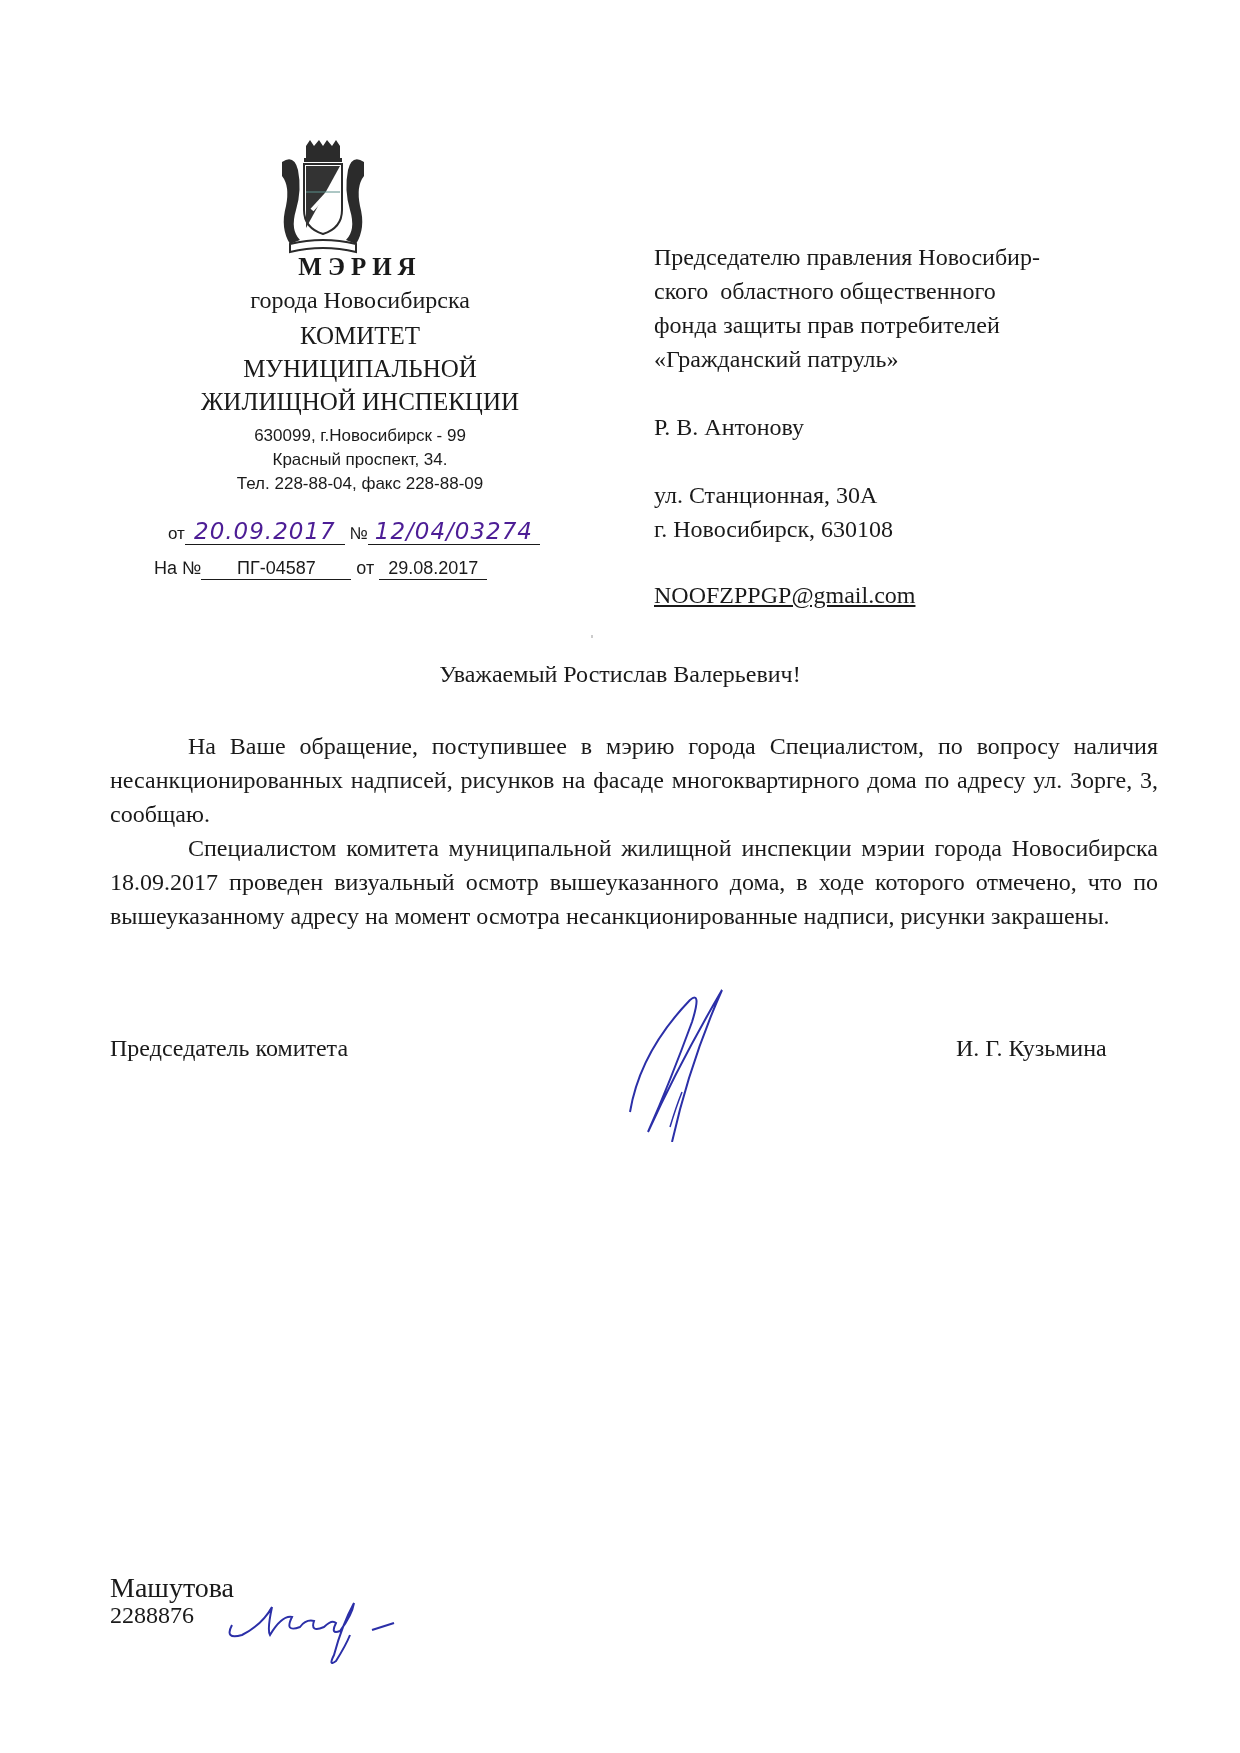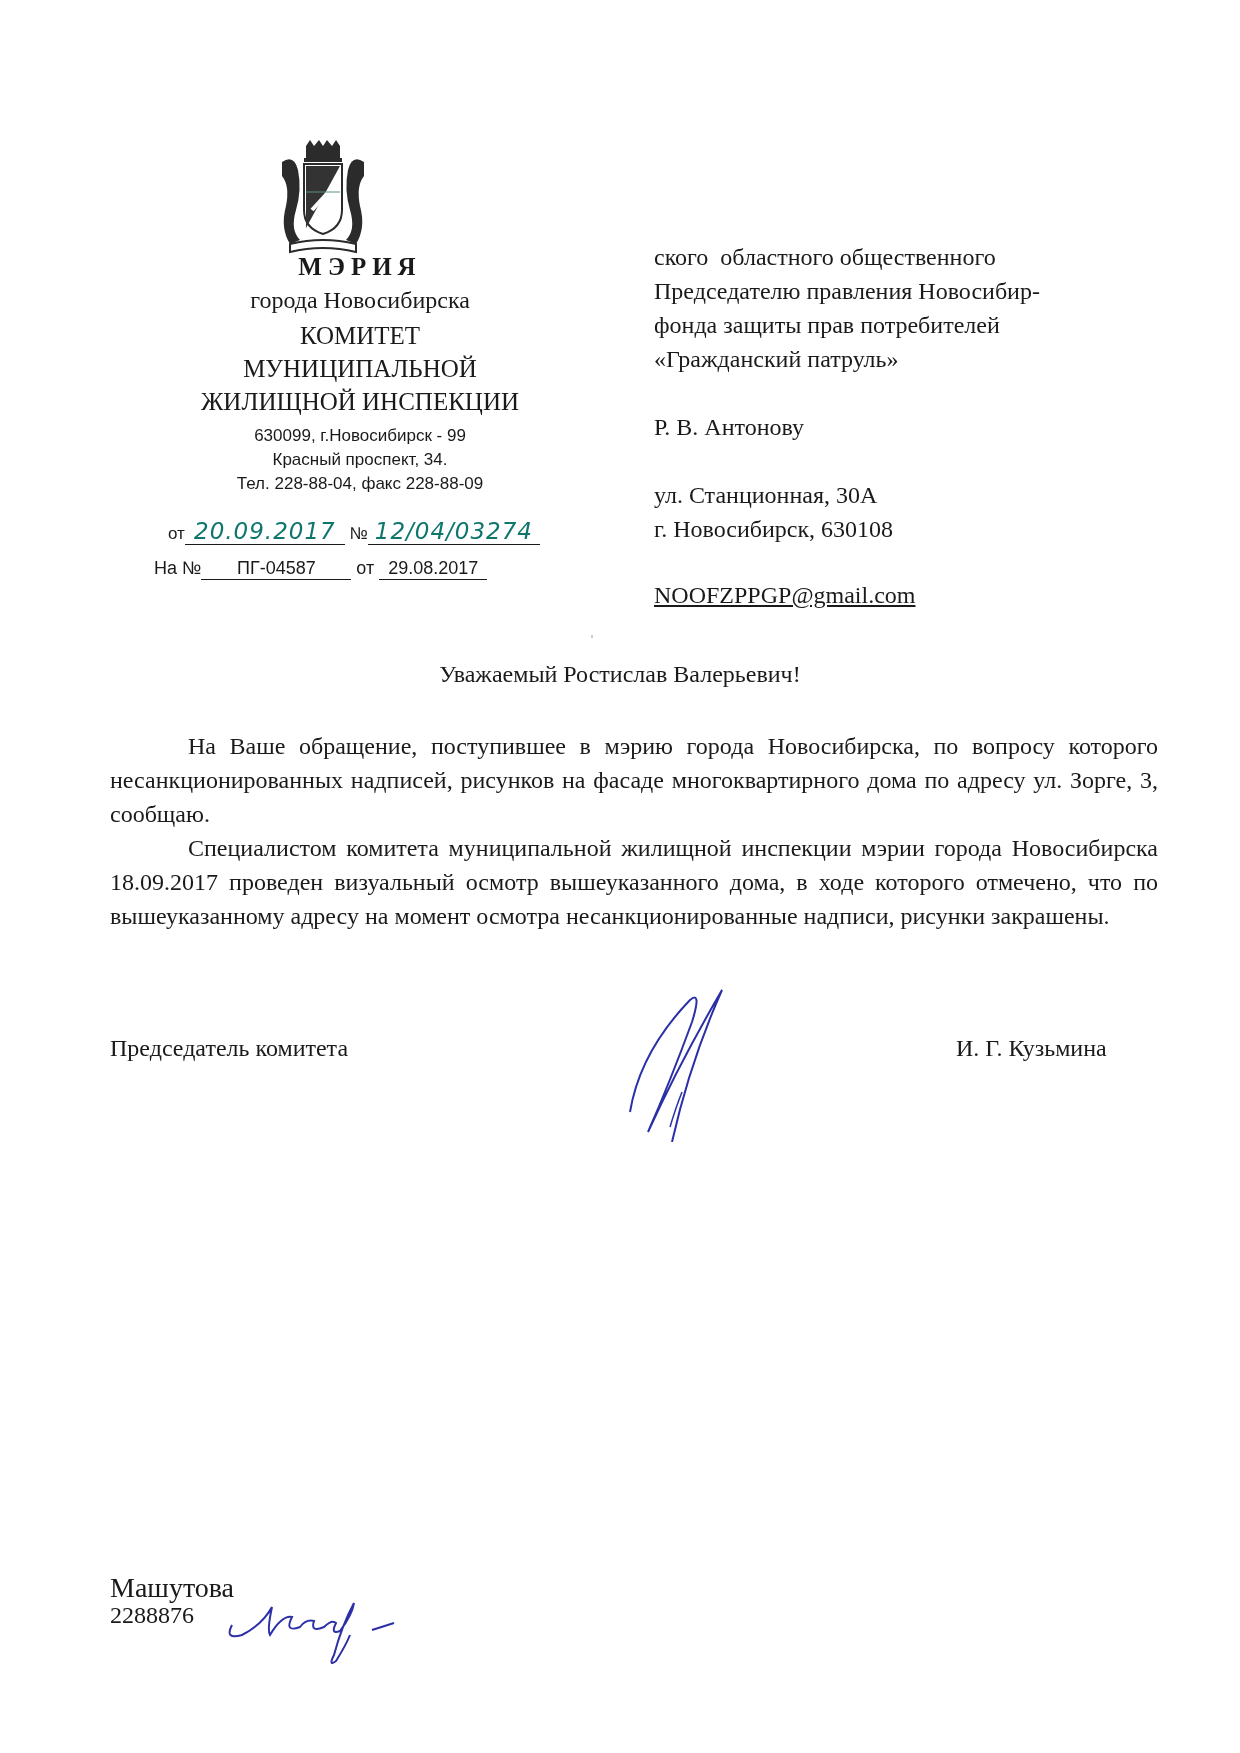--- a/index.html
+++ b/index.html
@@ -17,21 +17,21 @@
   #committee { top: 319px; }
   #municipal { top: 352px; }
   #inspection { top: 385px; }
   .hdr-small { font-size: 17px; line-height: 24px; }
   #addr1 { top: 424px; }
   #addr2 { top: 448px; }
   #addr3 { top: 472px; }
 
   
   #reg-row { left: 168px; top: 518px; font-size: 17px; white-space: nowrap; }
-  .hand { font-family: "DejaVu Sans", sans-serif; font-style: italic; color: #0f766e; font-size: 23px; letter-spacing: 1px; }
+  .hand { font-family: "DejaVu Sans", sans-serif; font-style: italic; color: #4c1d95; font-size: 23px; letter-spacing: 1px; }
   .underline-field { display: inline-block; border-bottom: 1.5px solid #1a1a1a; text-align: center; }
   #reg-date { width: 160px; }
   #reg-num { width: 172px; }
   #ref-row { left: 154px; top: 558px; font-size: 18px; white-space: nowrap; }
   #ref-num { width: 150px; }
   #ref-date { width: 108px; }
 
   
   .addr { left: 654px; font-size: 24px; line-height: 34px; }
   #to-block { top: 240px; }
@@ -93,34 +93,34 @@
   <span>от</span><span id="reg-date" class="underline-field hand">20.09.2017</span>
   <span>№</span><span id="reg-num" class="underline-field hand">12/04/03274</span>
 </div>
 <div id="ref-row" class="abs sans">
   <span>На №</span><span id="ref-num" class="underline-field">ПГ-04587</span>
   <span>от</span>
   <span id="ref-date" class="underline-field">29.08.2017</span>
 </div>
 
 <div id="to-block" class="abs addr serif">
+  <div>Председателю правления Новосибир-</div>
   <div style="white-space:pre;">ского  областного общественного</div>
-  <div>Председателю правления Новосибир-</div>
   <div>фонда защиты прав потребителей</div>
   <div>«Гражданский патруль»</div>
 </div>
 <div id="to-name" class="abs addr serif">Р. В. Антонову</div>
 <div id="to-street" class="abs addr serif">ул. Станционная, 30А</div>
 <div id="to-city" class="abs addr serif">г. Новосибирск, 630108</div>
 <div id="to-email" class="abs addr serif">NOOFZPPGP@gmail.com</div>
 
 <div id="speck" class="abs"></div>
 
 <div id="greeting" class="abs serif">Уважаемый Ростислав Валерьевич!</div>
-<div id="para1" class="abs para serif">На Ваше обращение, поступившее в мэрию города Новосибирска, по вопросу которого несанкционированных надписей, рисунков на фасаде многоквартирного дома по адресу ул. Зорге, 3, сообщаю.</div>
+<div id="para1" class="abs para serif">На Ваше обращение, поступившее в мэрию города Специалистом, по вопросу наличия несанкционированных надписей, рисунков на фасаде многоквартирного дома по адресу ул. Зорге, 3, сообщаю.</div>
 <div id="para2" class="abs para serif">Специалистом комитета муниципальной жилищной инспекции мэрии города Новосибирска 18.09.2017 проведен визуальный осмотр вышеуказанного дома, в ходе которого отмечено, что по  вышеуказанному адресу на момент осмотра не­санкционированные надписи, рисунки закрашены.</div>
 
 <div id="sig-title" class="abs serif">Председатель комитета</div>
 <div id="sig-scribble" class="abs">
   <svg width="200" height="160" viewBox="0 0 200 160">
     <path d="M20 130 Q30 70 80 18 Q92 8 82 40 Q60 100 38 150 Q70 80 112 8 Q80 80 62 160" fill="none" stroke="#2b2fa8" stroke-width="2"></path>
     <path d="M60 145 Q66 125 72 110" fill="none" stroke="#2b2fa8" stroke-width="1.5"></path>
   </svg>
 </div>
 <div id="sig-name" class="abs serif">И. Г. Кузьмина</div>

